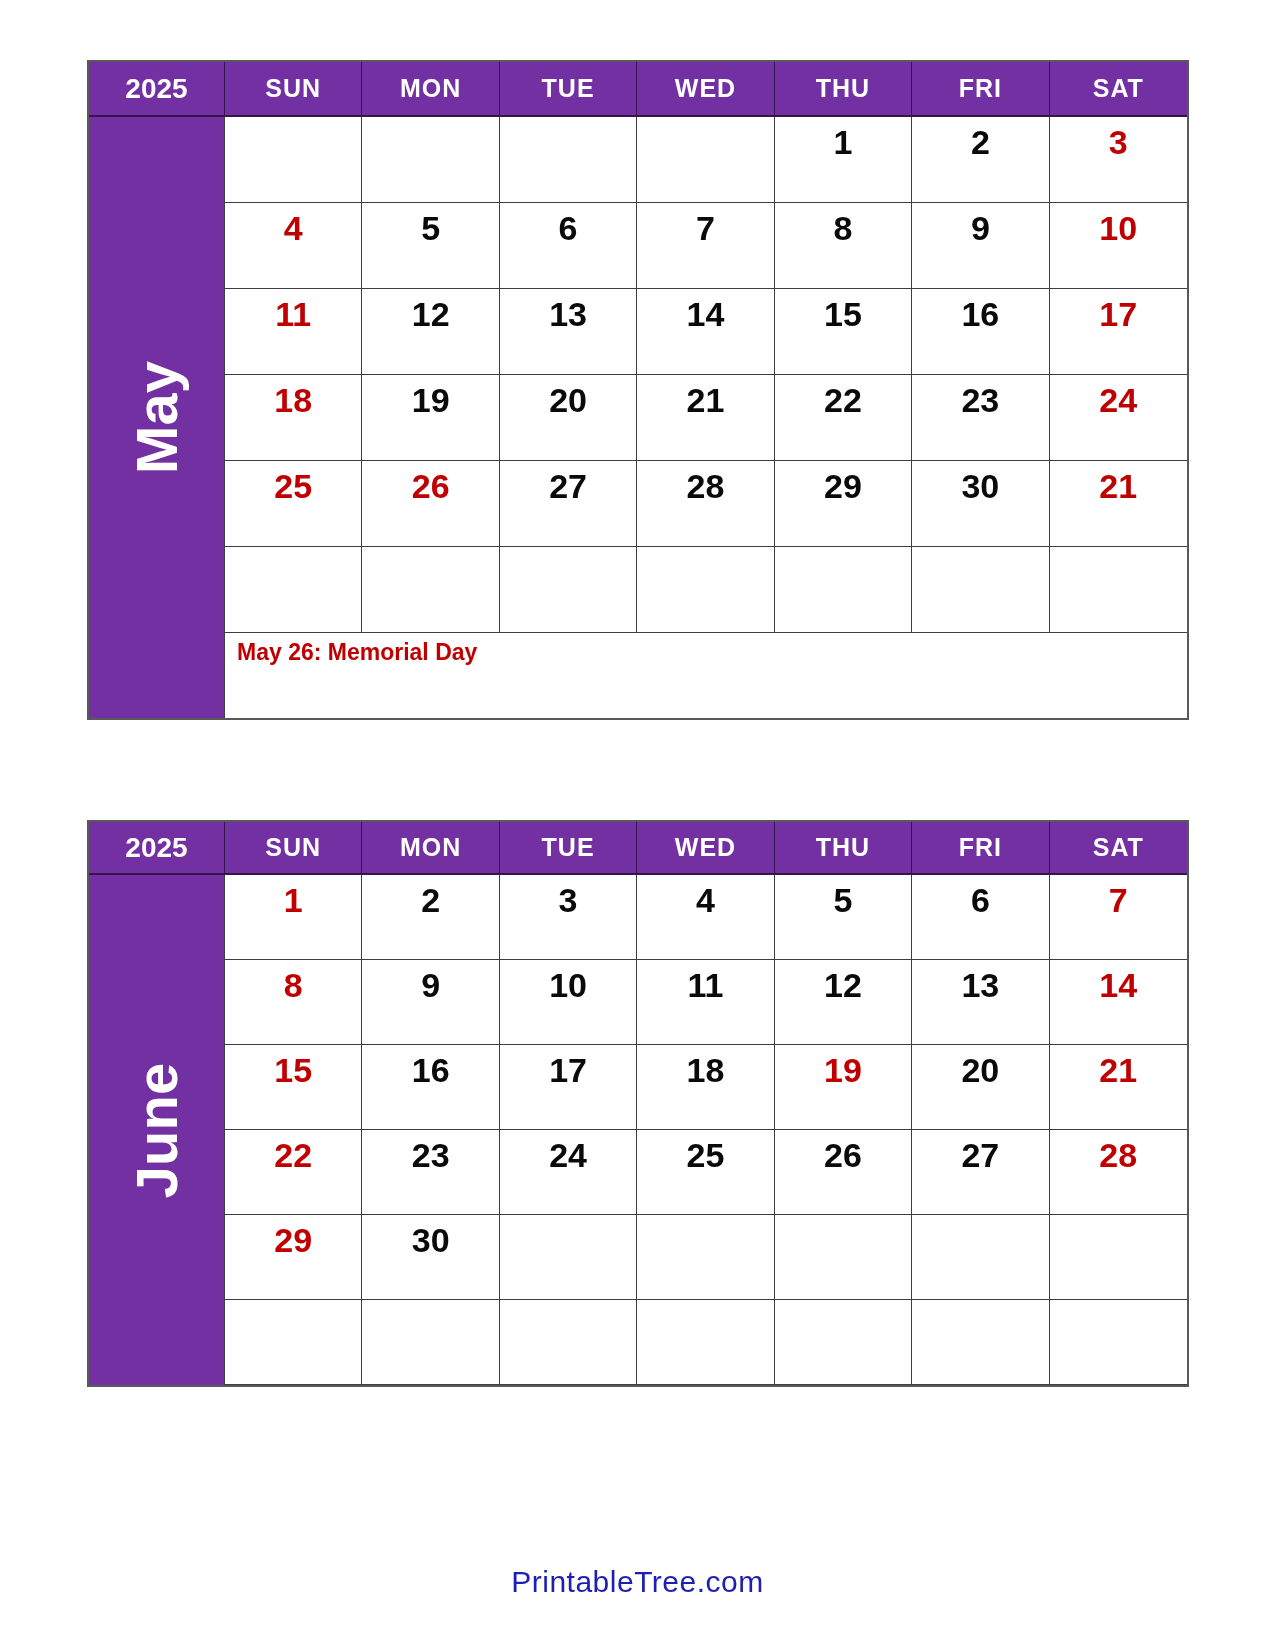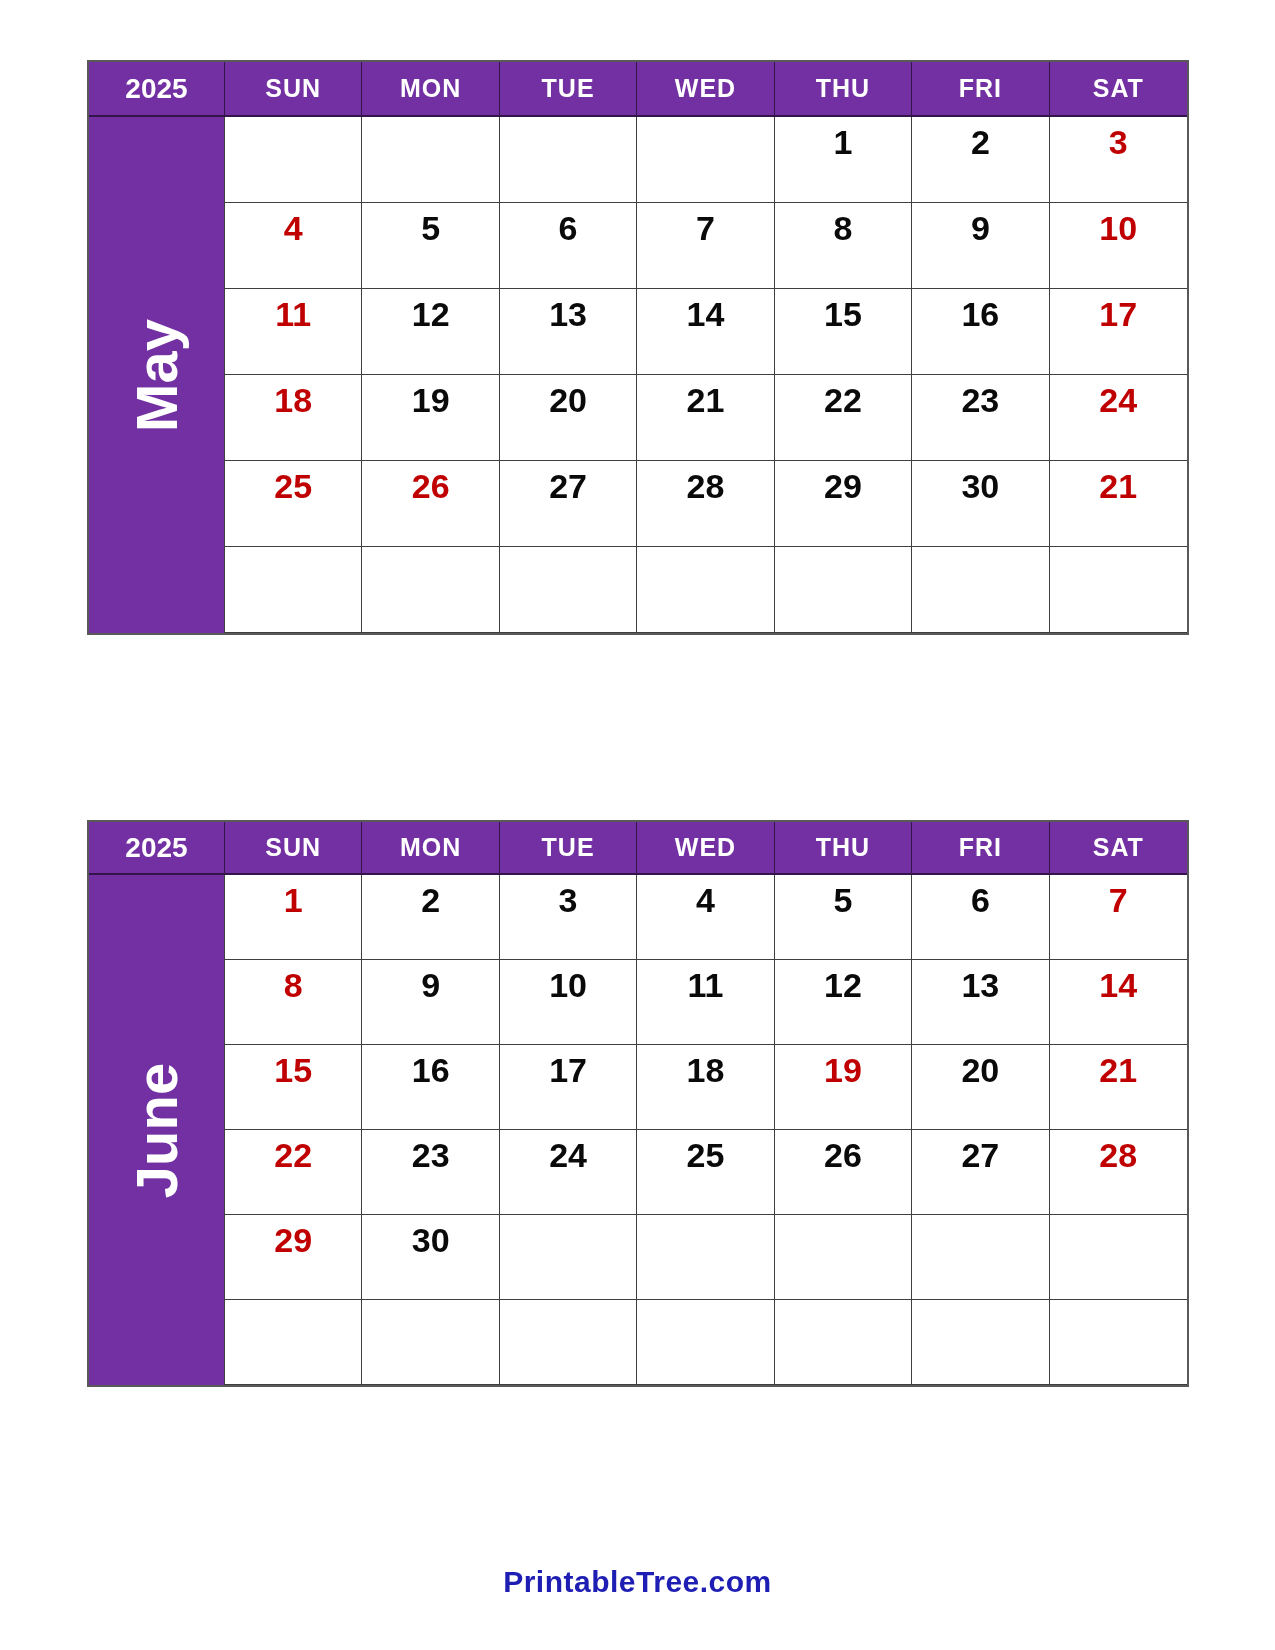--- a/index.html
+++ b/index.html
@@ -89,41 +89,42 @@
   .footer {
     position: absolute;
     top: 1565px; left: 0;
     width: 100%;
     text-align: center;
   }
   .footer-link {
     display: inline-block;
     color: var(--footer-blue, #1E1EB4);
     font-size: 30px;
-    font-weight: bold;
+    font-weight: normal;
     letter-spacing: 0.5px;
     text-decoration: none;
     cursor: pointer;
   }
 </style>
 </head>
 <body>
 
 <section class="calendar" style="top:60px; --hdr:55px; --row:86px; --note:85px;">
   <div class="year-cell">2025</div>
   <div class="dow-cell">SUN</div>
   <div class="dow-cell">MON</div>
   <div class="dow-cell">TUE</div>
   <div class="dow-cell">WED</div>
   <div class="dow-cell">THU</div>
   <div class="dow-cell">FRI</div>
   <div class="dow-cell no-r">SAT</div>
   <div class="month-cell">
     <span class="month-label">May</span>
   </div>
+  <div class="note-cell">May 26: Memorial Day</div>
 <div class="day-cell" style="grid-area: 2 / 2;"></div>
     <div class="day-cell" style="grid-area: 2 / 3;"></div>
     <div class="day-cell" style="grid-area: 2 / 4;"></div>
     <div class="day-cell" style="grid-area: 2 / 5;"></div>
     <div class="day-cell" style="grid-area: 2 / 6;">
       <span class="date-num">1</span>
     </div>
     <div class="day-cell" style="grid-area: 2 / 7;">
       <span class="date-num">2</span>
     </div>

